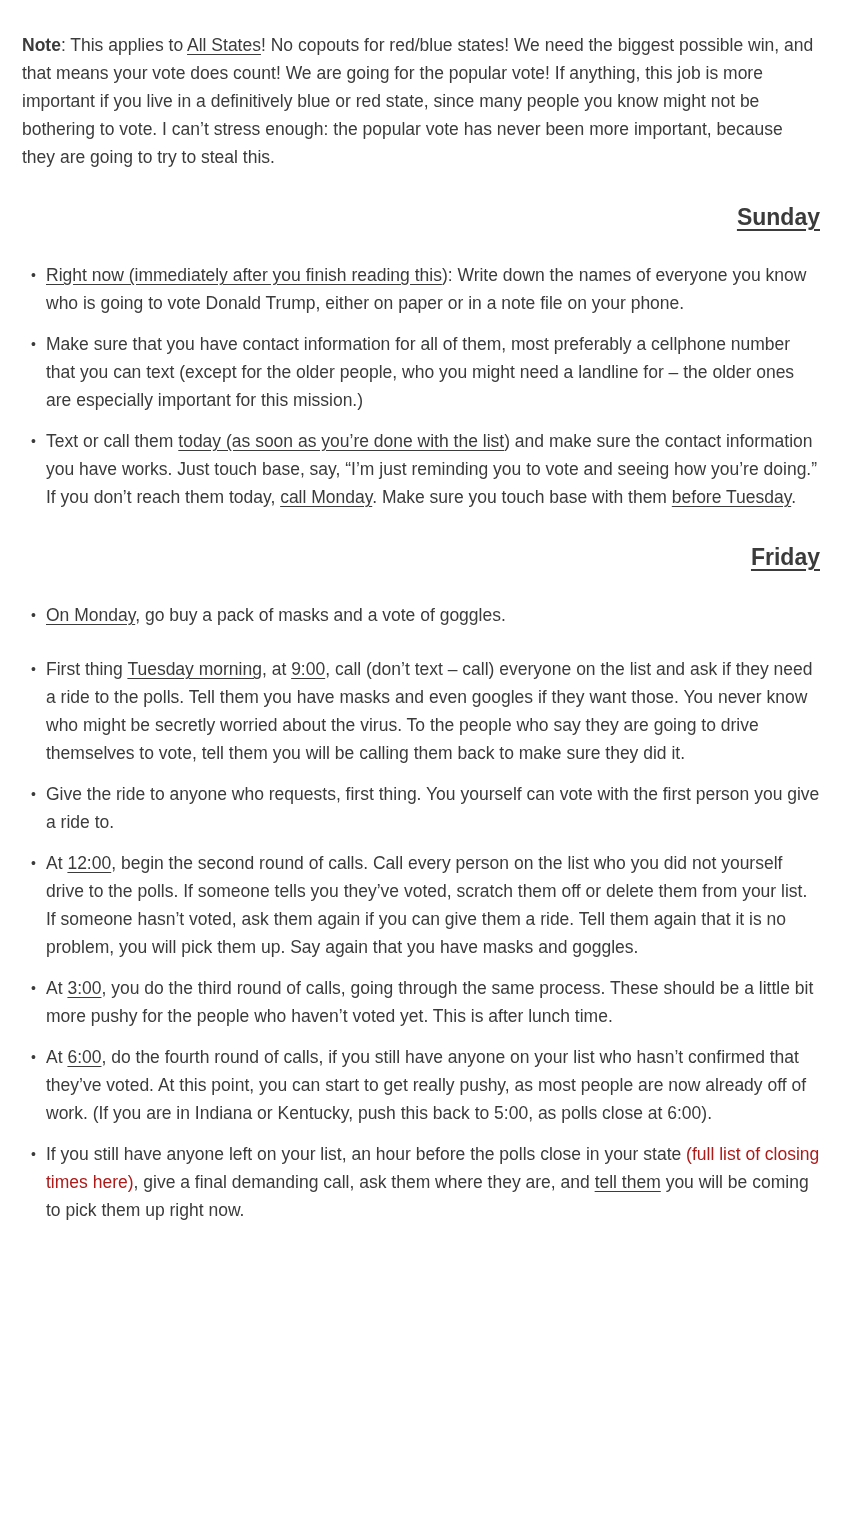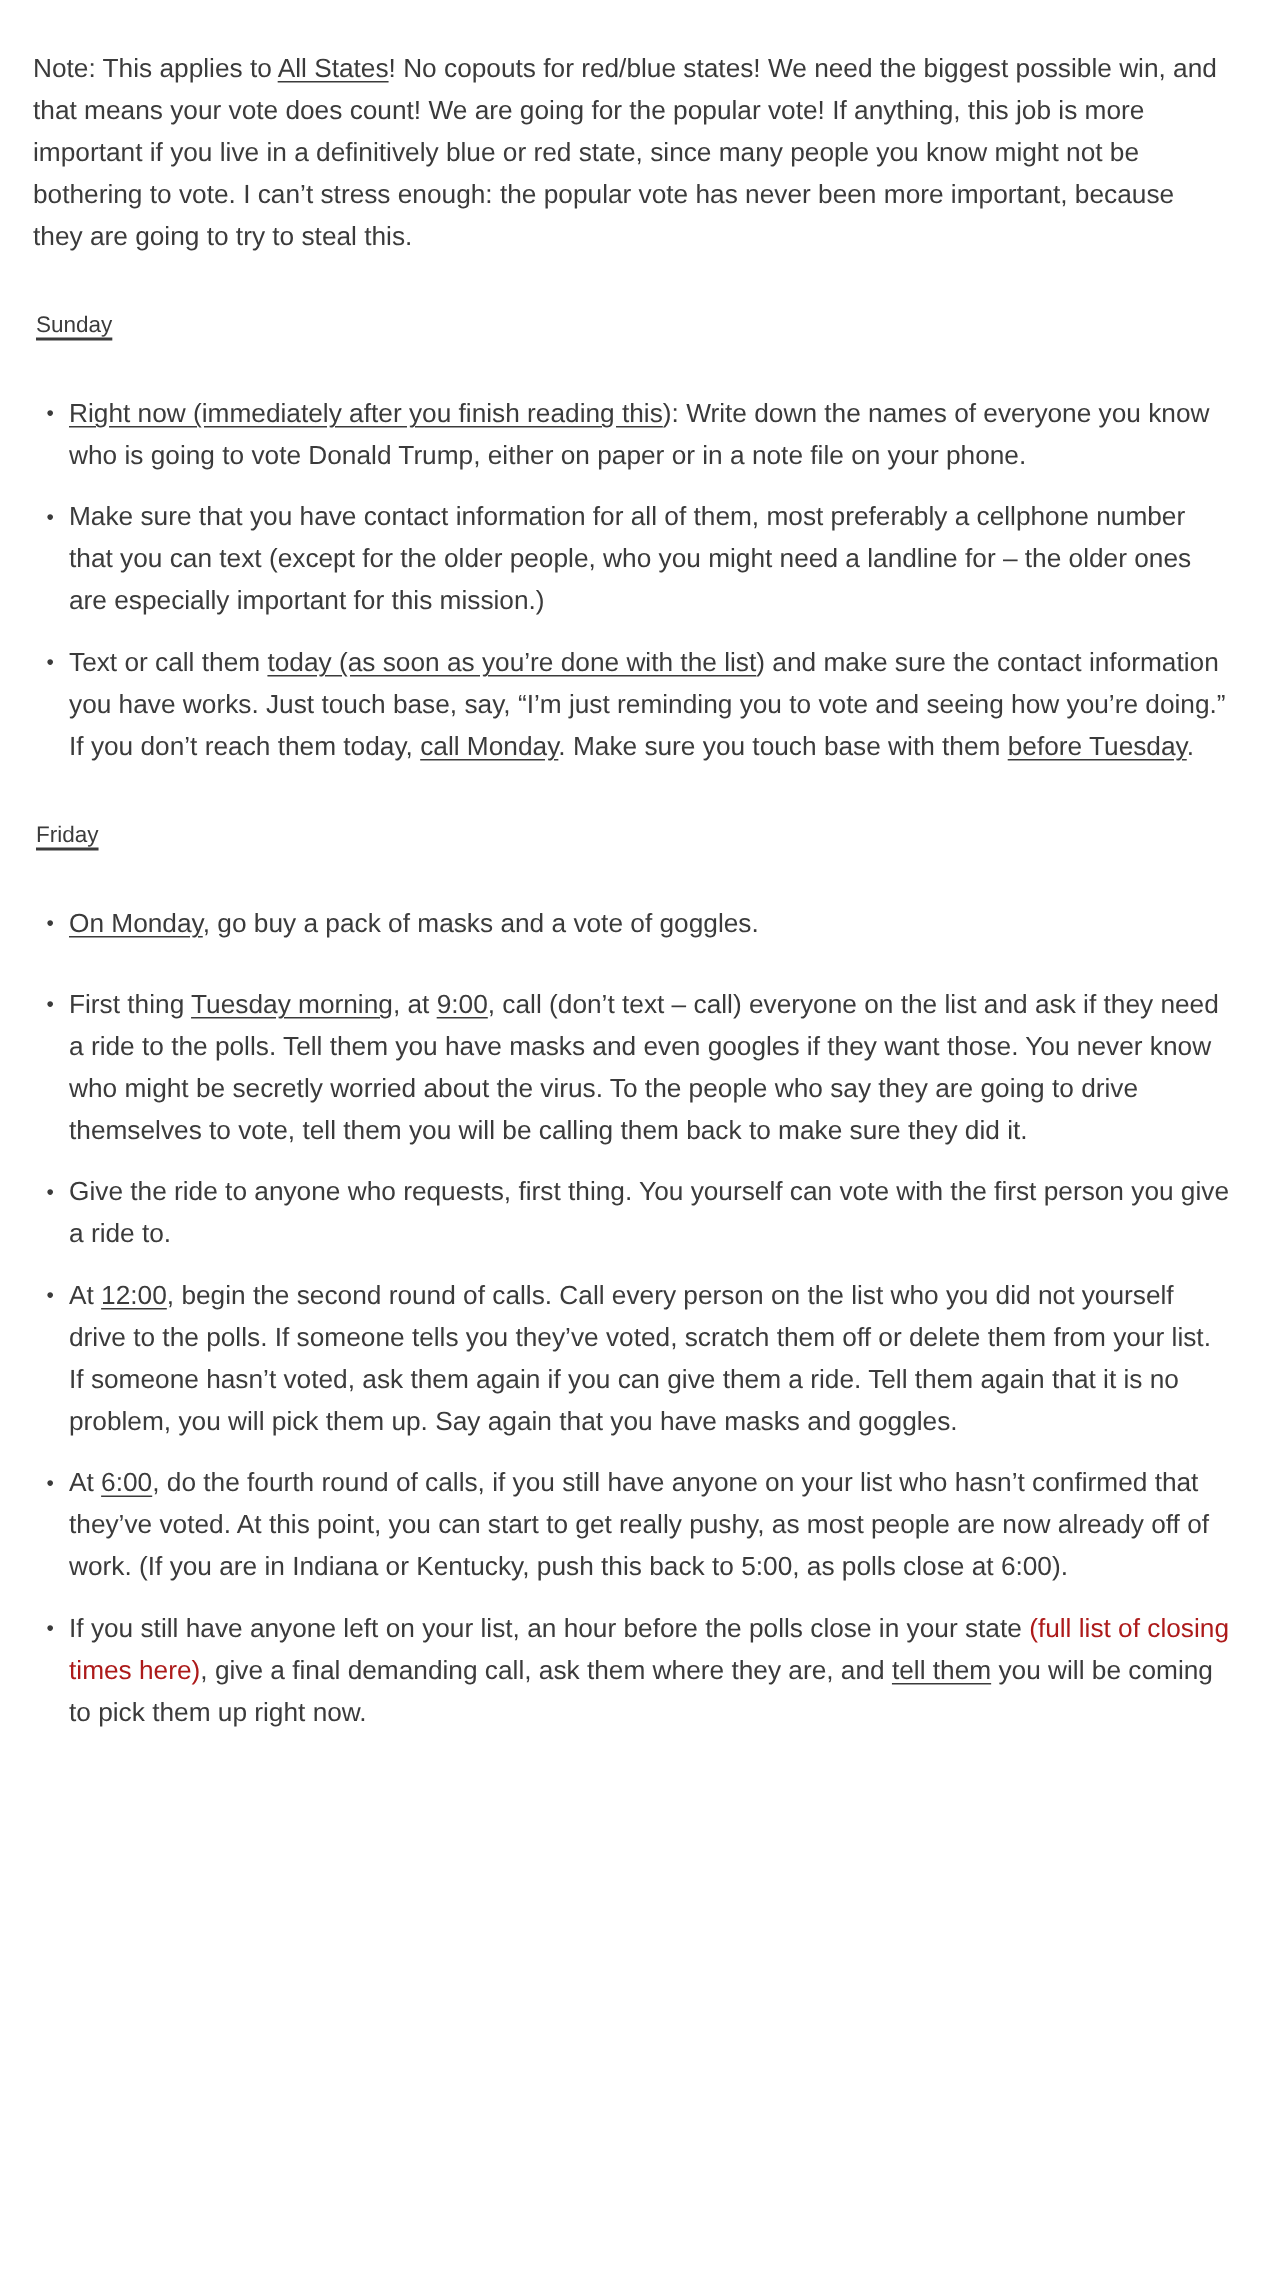--- a/index.html
+++ b/index.html
@@ -18,46 +18,47 @@
   }
   .page{
     width:848px;
     min-height:1522px;
     margin:0 auto;
     background:var(--bg);
     padding:31px 28px 40px 22px;
   }
   .para{margin:0 0 26px 0;}
   .section-heading{
-    font-size:15px;
-    font-weight:normal;
+    font-size:23px;
+    font-weight:bold;
     margin:32px 0 30px 2px;
     line-height:28px;
     color:var(--text);
+    text-align:right;
   }
   .section-heading .hd-underline{text-decoration:underline;text-decoration-thickness:2px;text-underline-offset:4px;}
   ul.bullets{
     list-style:none;
     margin:0 0 26px 0;
     padding:0 0 0 24px;
   }
   ul.bullets li{
     position:relative;
     margin:0 0 13px 0;
   }
   ul.bullets li::before{
     content:"•";
     position:absolute;
     left:-15px;
     top:0px;
     font-size:14px;
     color:var(--text);
   }
   .run-normal{}
-  .run-bold{font-weight:normal;text-align:right;}
+  .run-bold{font-weight:bold;text-align:right;}
   .run-underline{text-decoration:underline;text-underline-offset:3px;}
   a.run-link{
     color:var(--link);
     text-decoration:none;
     cursor:pointer;
   }
 </style>
 </head>
 <body>
 
@@ -71,17 +72,18 @@
         <li><span class="run-normal">Text or call them </span><span class="run-underline">today (as soon as you’re done with the list</span><span class="run-normal">) and make sure the contact information you have works. Just touch base, say, “I’m just reminding you to vote and seeing how you’re doing.” If you don’t reach them today, </span><span class="run-underline">call Monday</span><span class="run-normal">. Make sure you touch base with them </span><span class="run-underline">before Tuesday</span><span class="run-normal">.</span></li>
       </ul>
       <h2 class="section-heading"><span class="hd-underline">Friday</span></h2>
       <ul class="bullets">
         <li><span class="run-underline">On Monday</span><span class="run-normal">, go buy a pack of masks and a vote of goggles.</span></li>
       </ul>
       <ul class="bullets">
         <li><span class="run-normal">First thing </span><span class="run-underline">Tuesday morning</span><span class="run-normal">, at </span><span class="run-underline">9:00</span><span class="run-normal">, call (don’t text – call) everyone on the list and ask if they need a ride to the polls. Tell them you have masks and even googles if they want those. You never know who might be secretly worried about the virus. To the people who say they are going to drive themselves to vote, tell them you will be calling them back to make sure they did it.</span></li>
         <li><span class="run-normal">Give the ride to anyone who requests, first thing. You yourself can vote with the first person you give a ride to.</span></li>
         <li><span class="run-normal">At </span><span class="run-underline">12:00</span><span class="run-normal">, begin the second round of calls. Call every person on the list who you did not yourself drive to the polls. If someone tells you they’ve voted, scratch them off or delete them from your list. If someone hasn’t voted, ask them again if you can give them a ride. Tell them again that it is no problem, you will pick them up. Say again that you have masks and goggles.</span></li>
+        <li><span class="run-normal">At </span><span class="run-underline">3:00</span><span class="run-normal">, you do the third round of calls, going through the same process. These should be a little bit more pushy for the people who haven’t voted yet. This is after lunch time.</span></li>
         <li><span class="run-normal">At </span><span class="run-underline">6:00</span><span class="run-normal">, do the fourth round of calls, if you still have anyone on your list who hasn’t confirmed that they’ve voted. At this point, you can start to get really pushy, as most people are now already off of work. (If you are in Indiana or Kentucky, push this back to 5:00, as polls close at 6:00).</span></li>
         <li><span class="run-normal">If you still have anyone left on your list, an hour before the polls close in your state </span><a class="run-link">(full list of closing times here)</a><span class="run-normal">, give a final demanding call, ask them where they are, and </span><span class="run-underline">tell them</span><span class="run-normal"> you will be coming to pick them up right now.</span></li>
       </ul>
     </div>
 </div>
 
 </body></html>

